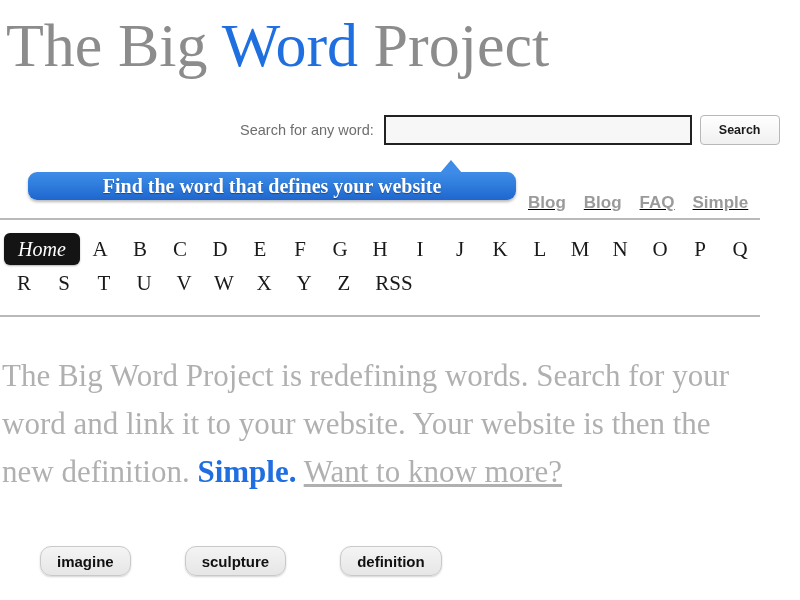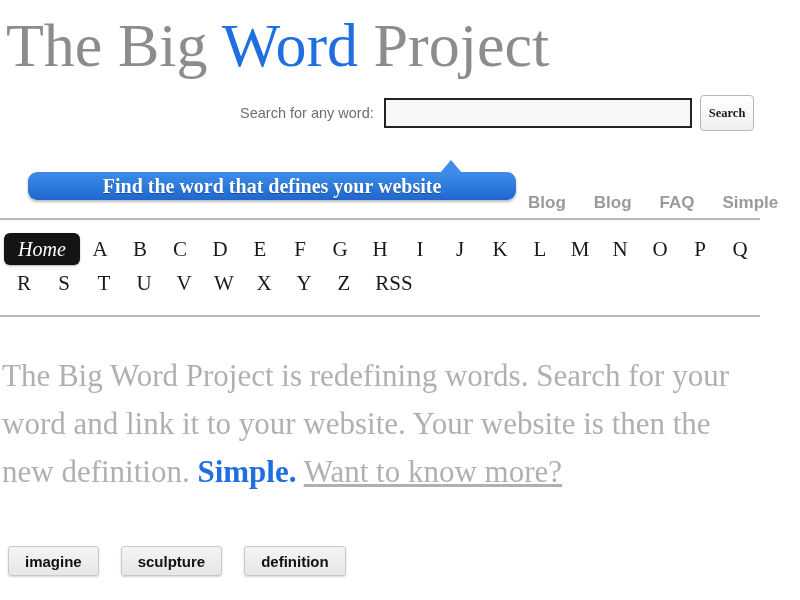--- a/index.html
+++ b/index.html
@@ -28,21 +28,21 @@
     white-space: nowrap;
   }
   .site-title .accent {
     color: #1f6fe0;
   }
 
   
   .search-row {
     position: absolute;
     left: 240px;
-    top: 91px;
+    top: 108px;
     width: 560px;
     height: 44px;
     display: flex;
     align-items: center;
   }
   .search-label {
     font-size: 14.5px;
     color: #6e6e6e;
     white-space: nowrap;
     margin-right: 10px;
@@ -55,26 +55,26 @@
     border: 2px solid #222222;
     background: #f7f7f7;
     font-size: 14px;
     font-family: "Liberation Sans", sans-serif;
     padding: 0 4px;
     outline: none;
     color: #111;
   }
   .search-button {
     margin-left: 8px;
-    height: 36px;
-    padding: 0 8px;
+    height: 30px;
+    padding: 0 18px;
     box-sizing: border-box;
     font-size: 12.5px;
     font-weight: bold;
-    font-family: Liberation Serif, serif;
+    font-family: Liberation Sans, sans-serif;
     color: #1a1a1a;
     background: linear-gradient(#ffffff, #f0f0f0);
     border: 1px solid #b8b8b8;
     border-radius: 4px;
     cursor: pointer;
     line-height: 20px;
   }
 
   
   .callout {
@@ -108,22 +108,23 @@
     border-right: 11px solid transparent;
     border-bottom: 13px solid #3f8ce8;
   }
 
   
   .top-nav {
     position: absolute;
     left: 528px;
     top: 193px;
     display: flex;
-    gap: 28px;
+    gap: 18px;
     align-items: flex-end;
+    text-decoration: underline;
   }
   .top-nav a {
     font-family: "Liberation Sans", sans-serif;
     font-size: 17px;
     font-weight: bold;
     color: #9a9a9a;
     text-decoration: none;
     white-space: nowrap;
   }
 
@@ -217,28 +218,29 @@
   }
   .word-button {
     display: inline-flex;
     align-items: center;
     justify-content: center;
     height: 30px;
     padding: 0 16px;
     box-sizing: border-box;
     background: linear-gradient(to bottom, #f4f4f4, #e6e6e6);
     border: 1px solid #c9c9c9;
-    border-radius: 3px;
+    border-radius: 11px;
     box-shadow: 0 1px 2px rgba(0,0,0,0.18);
     font-family: "Liberation Sans", sans-serif;
     font-size: 15px;
     font-weight: bold;
     color: #111111;
     text-decoration: none;
     white-space: nowrap;
+    margin-left: 32px;
   }
 </style>
 </head>
 <body>
 
 <div class="site-title">
   <span>The Big </span><span class="accent">Word</span><span> Project</span>
 </div>
 
 <div class="search-row">

